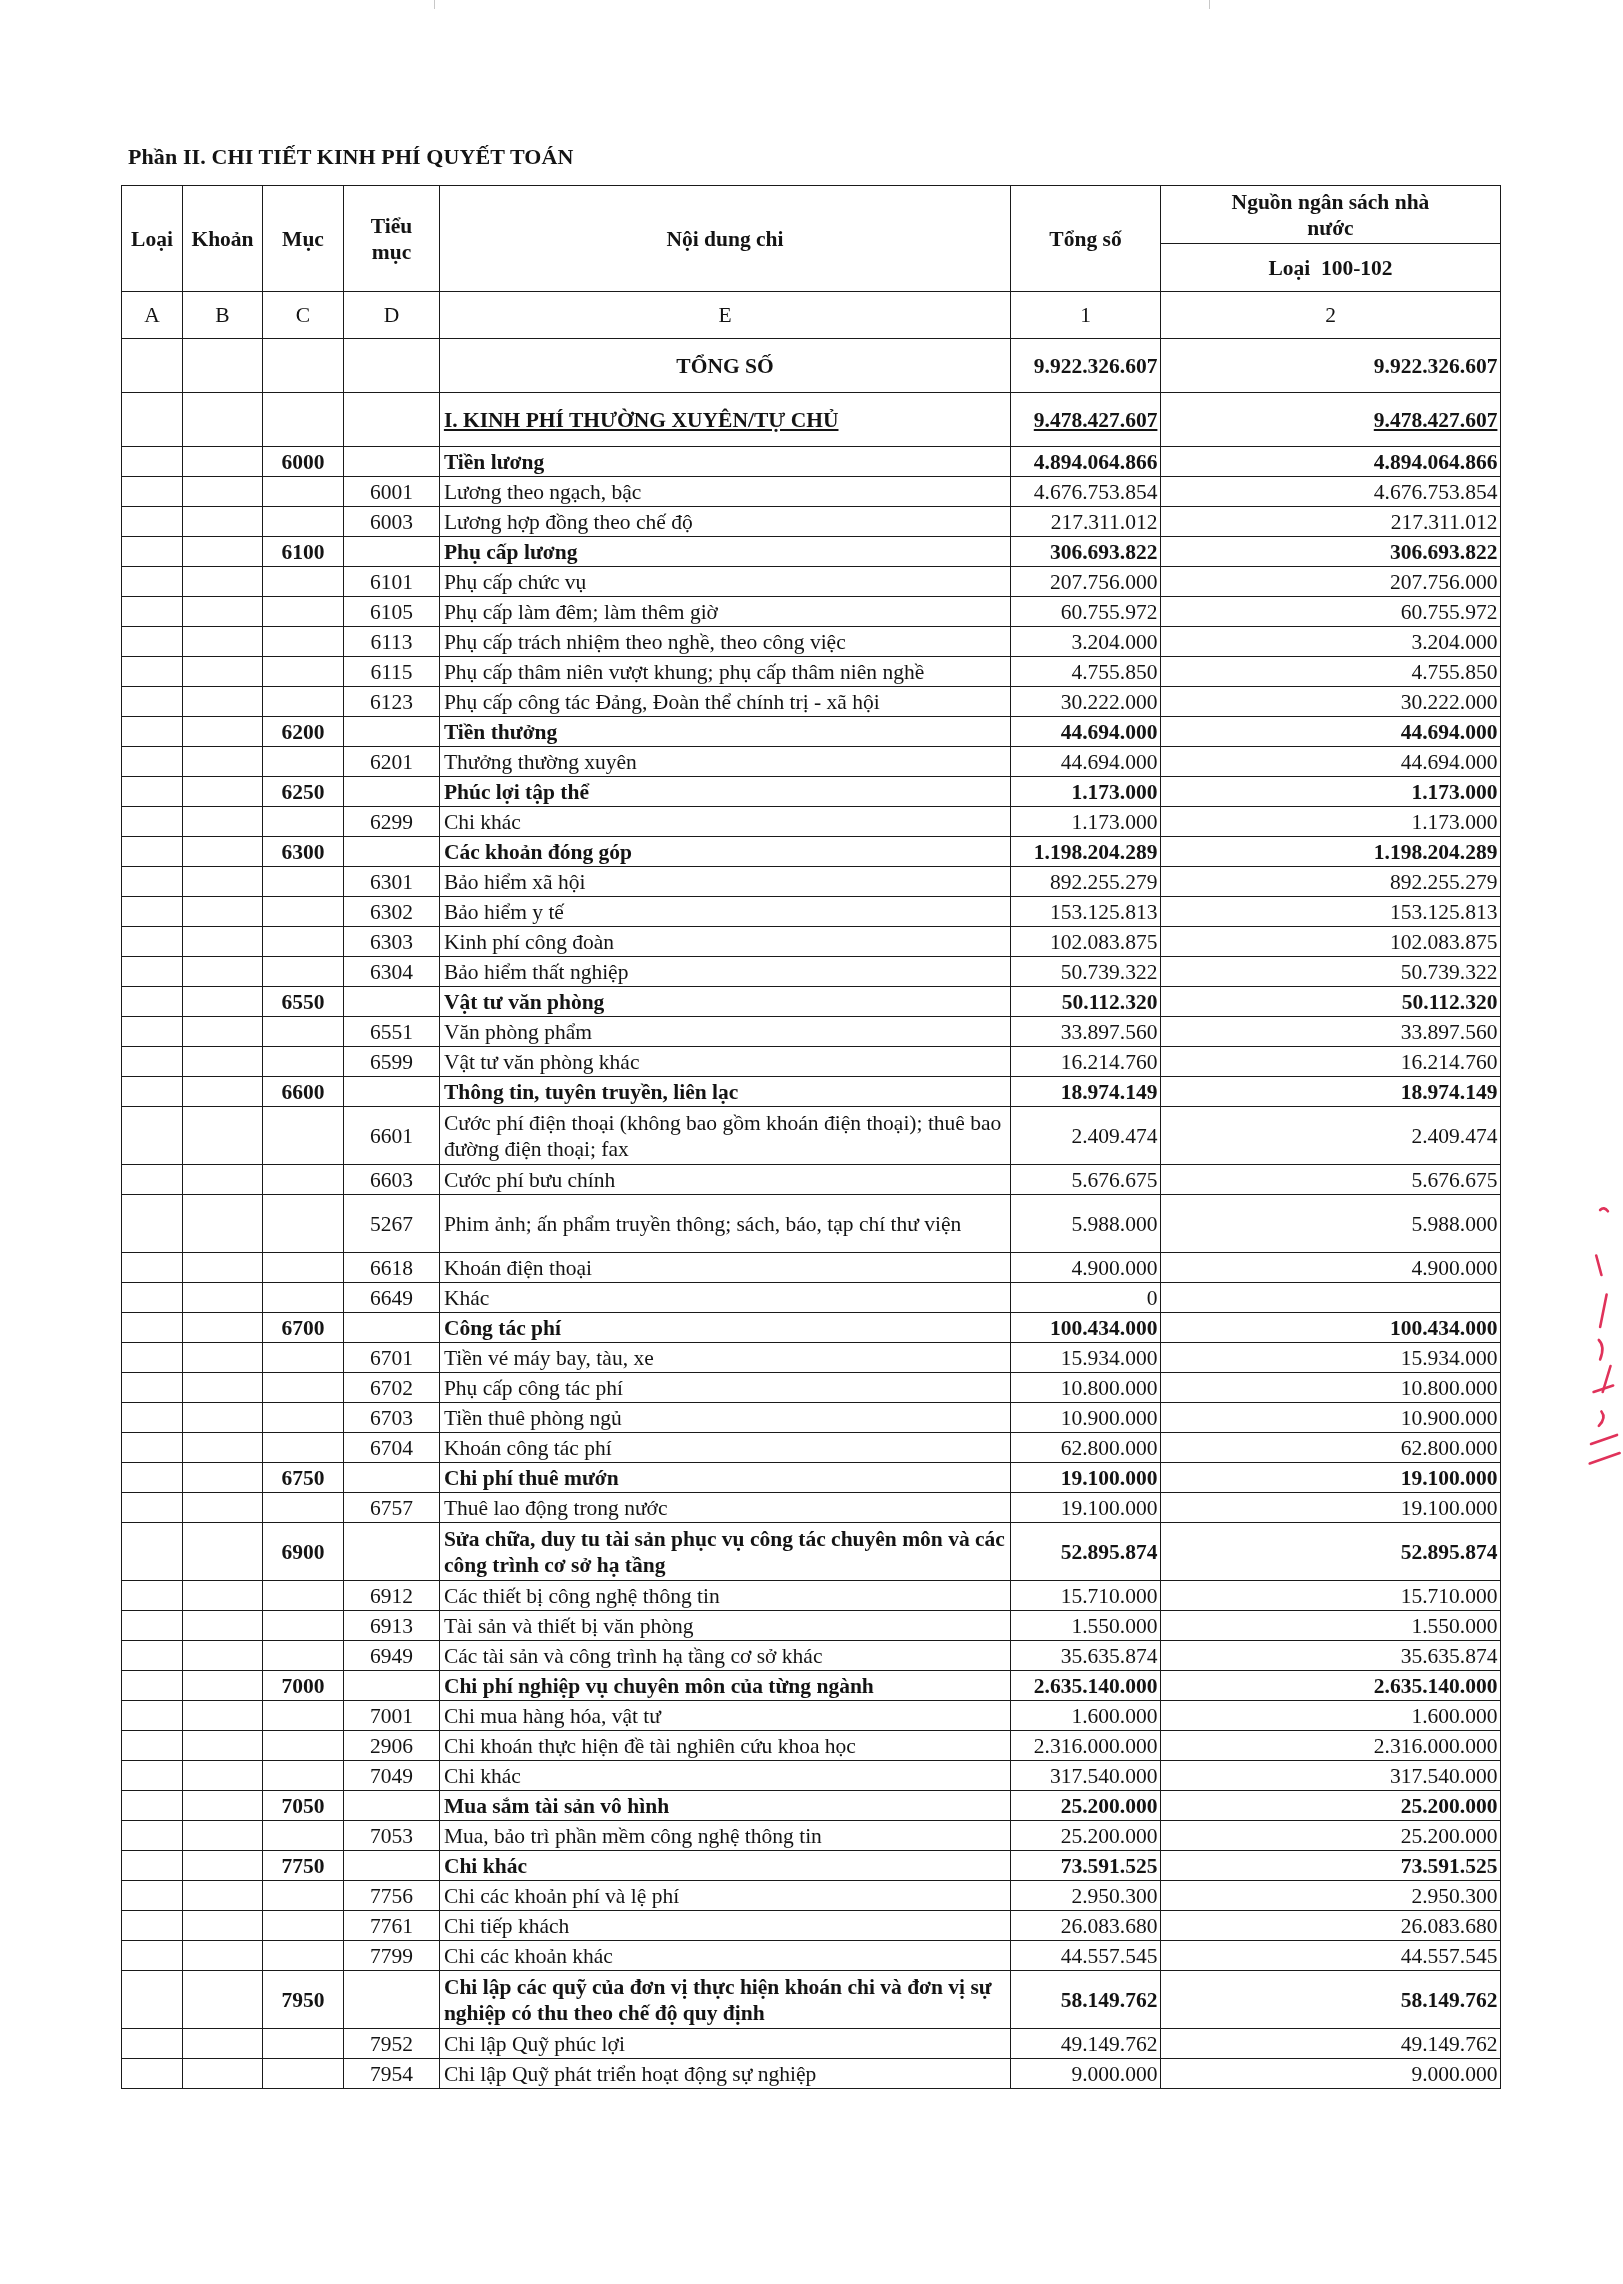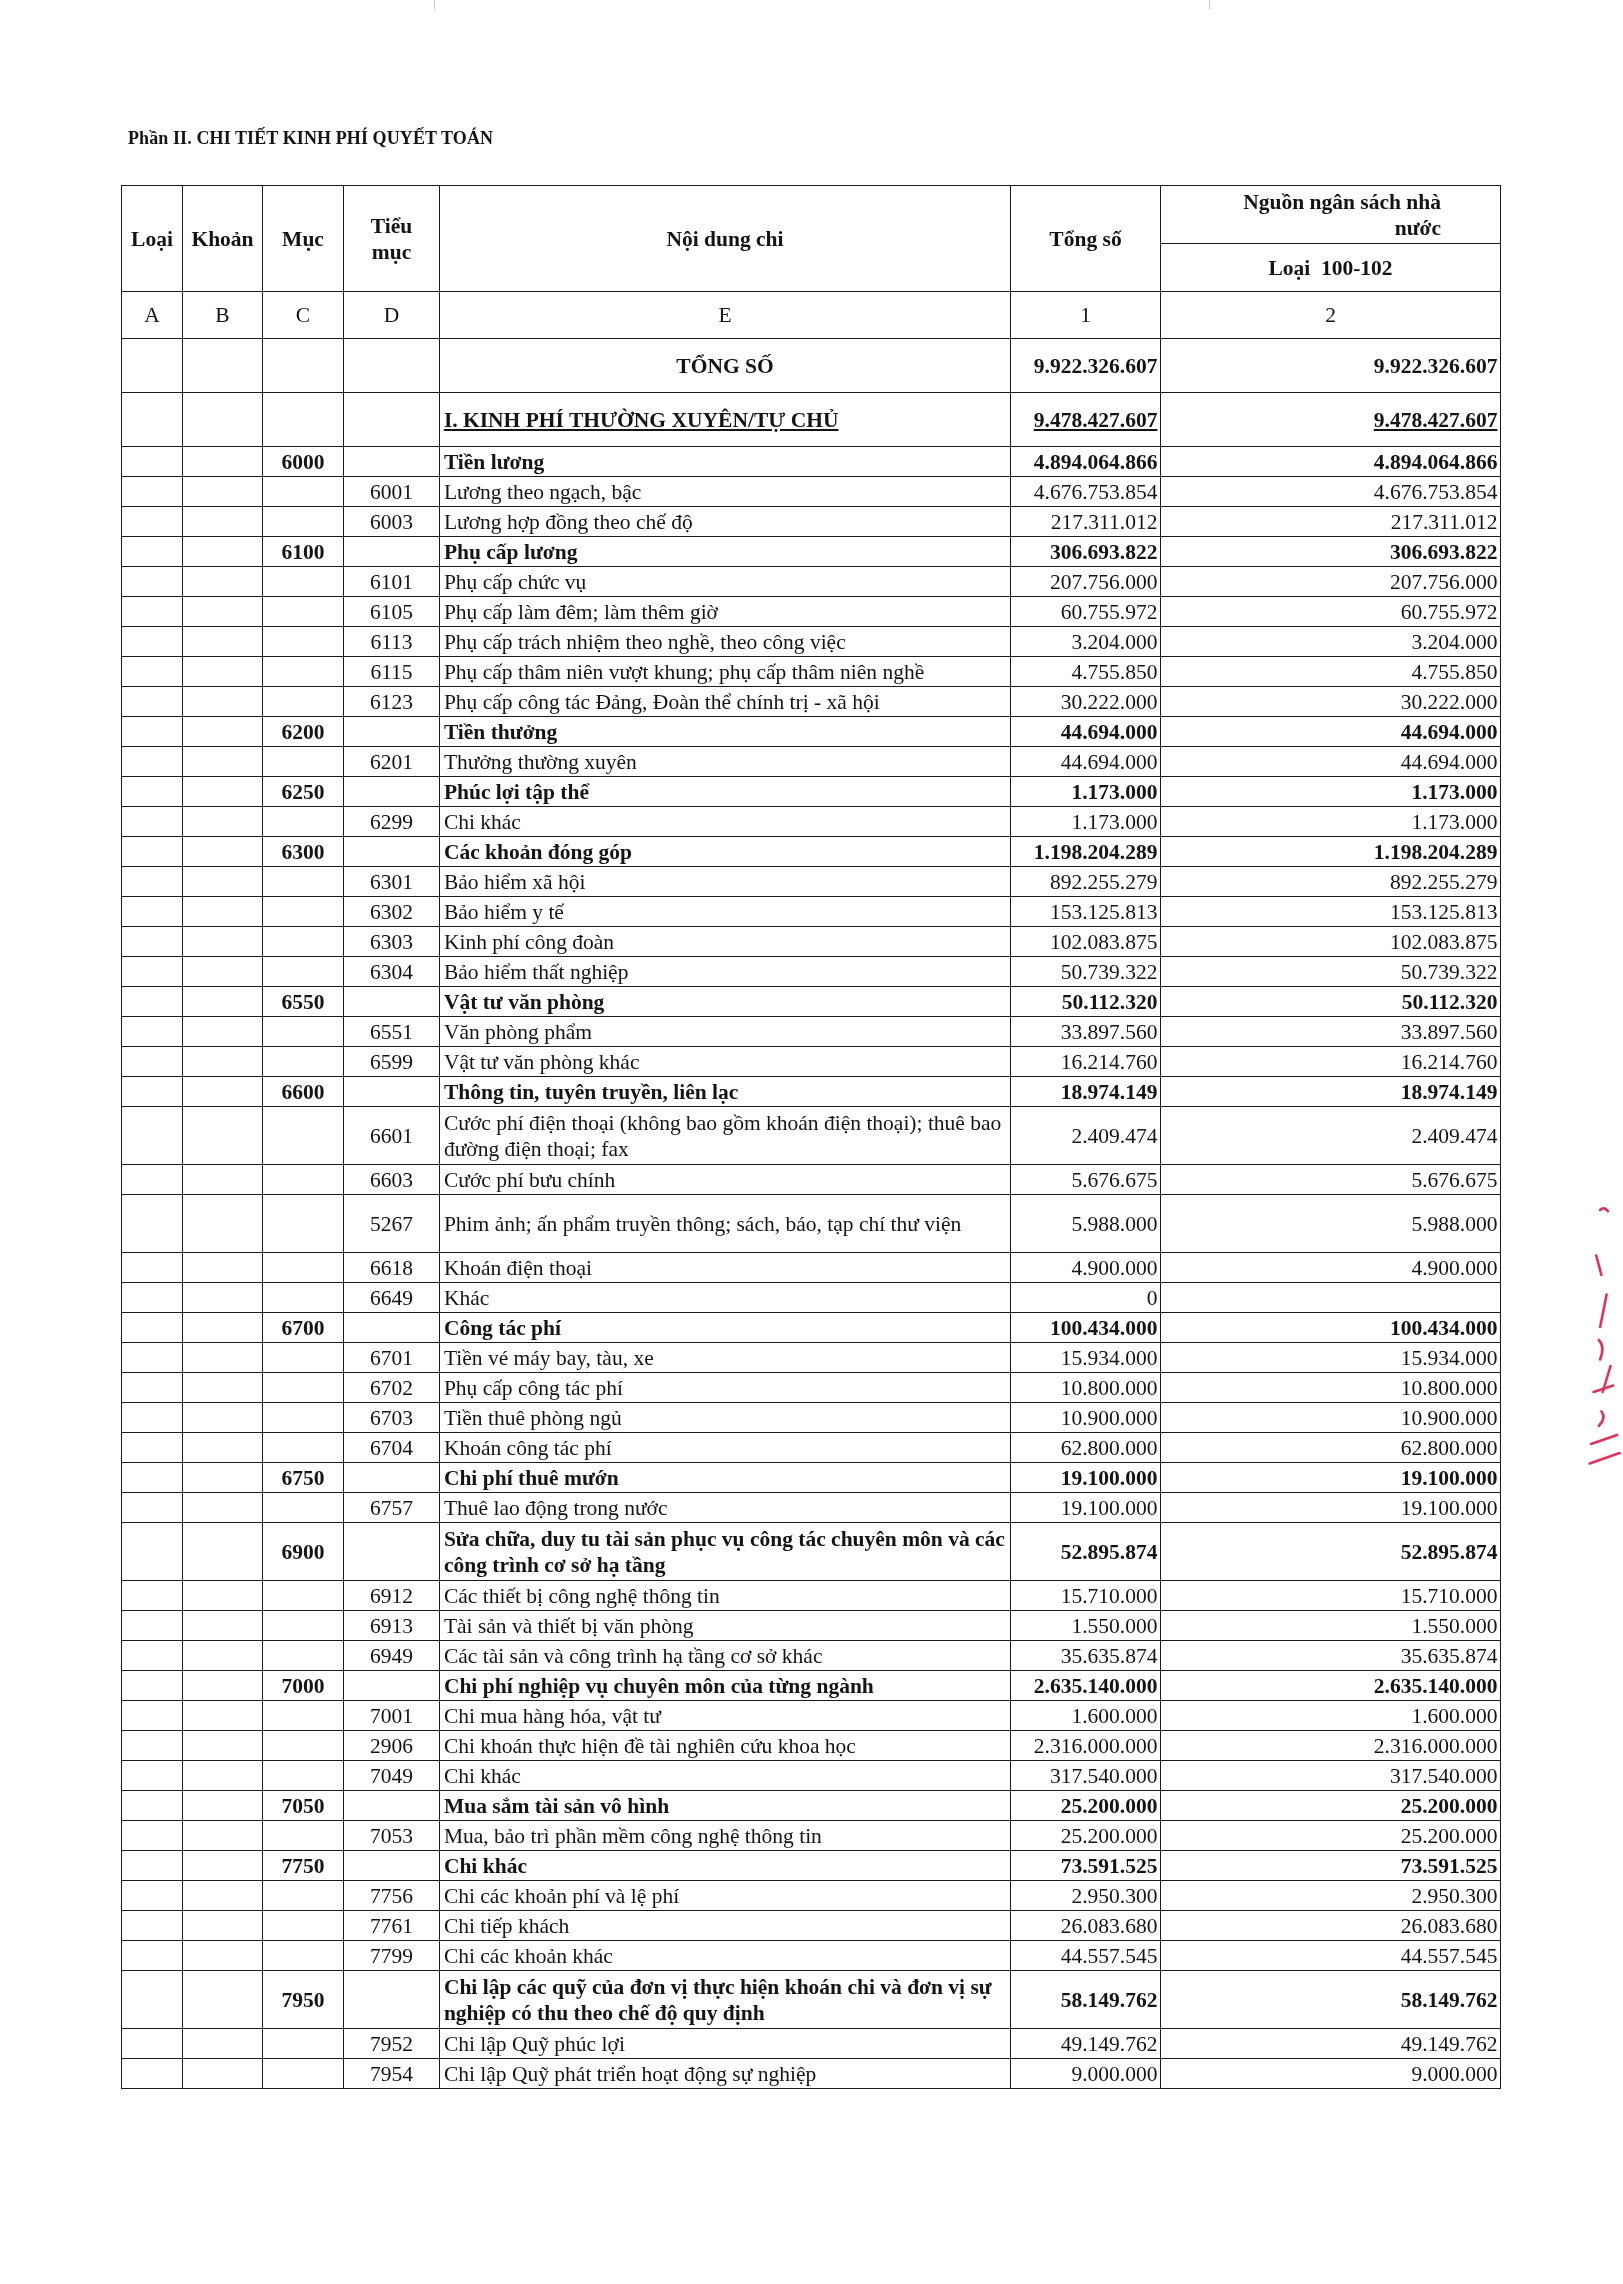--- a/index.html
+++ b/index.html
@@ -1,18 +1,18 @@
 <!DOCTYPE html>
 <html style="font-size:10.4px"><head>
 <meta charset="utf-8">
 <style>
   html, body { margin: 0; padding: 0; background: #ffffff; }
   body { width: 1623px; height: 2284px; position: relative; overflow: hidden;
          font-family: "Liberation Serif", "DejaVu Serif", serif; color: #141414; }
-  .page-title { position: absolute; left: 128px; top: 128px; font-size: 18px; font-weight: bold;
+  .page-title { position: absolute; left: 128px; top: 144px; font-size: 22px; font-weight: bold;
                 letter-spacing: 0.1px; }
   table.budget { position: absolute; left: 121px; top: 185px; border-collapse: collapse;
                  table-layout: fixed; width: 1379px; }
   table.budget td, table.budget th { border: 1.6px solid #1a1a1a; padding: 0 3.9px; font-size: 21.5px;
                  line-height: 26px; vertical-align: middle; overflow: hidden; }
   col.c-loai { width: 61px; } col.c-khoan { width: 80px; } col.c-muc { width: 81px; }
   col.c-tieu { width: 96px; } col.c-noi { width: 571px; } col.c-tong { width: 150px; }
   col.c-nguon { width: 340px; }
   th { font-weight: bold; text-align: center; }
   tr.hdr1 th { height: 57px; }
@@ -45,21 +45,21 @@
       <col class="c-nguon">
   </colgroup>
   <thead>
     <tr class="hdr1">
       <th rowspan="2">Loại</th>
       <th rowspan="2">Khoản</th>
       <th rowspan="2">Mục</th>
       <th rowspan="2" style="padding:0 14.3px;font-family:Liberation Serif, serif;">Tiểu mục</th>
       <th rowspan="2">Nội dung chi</th>
       <th rowspan="2">Tổng số</th>
-      <th style="padding:0 59px;text-align:right;">Nguồn ngân sách nhà nước</th>
+      <th style="padding:0 59px;">Nguồn ngân sách nhà nước</th>
     </tr>
     <tr class="hdr2">
       <th style="white-space:pre;">Loại  100-102</th>
     </tr>
   </thead>
   <tbody id="tbody">
     <tr class="letters">
       <td>A</td>
       <td>B</td>
       <td>C</td>

